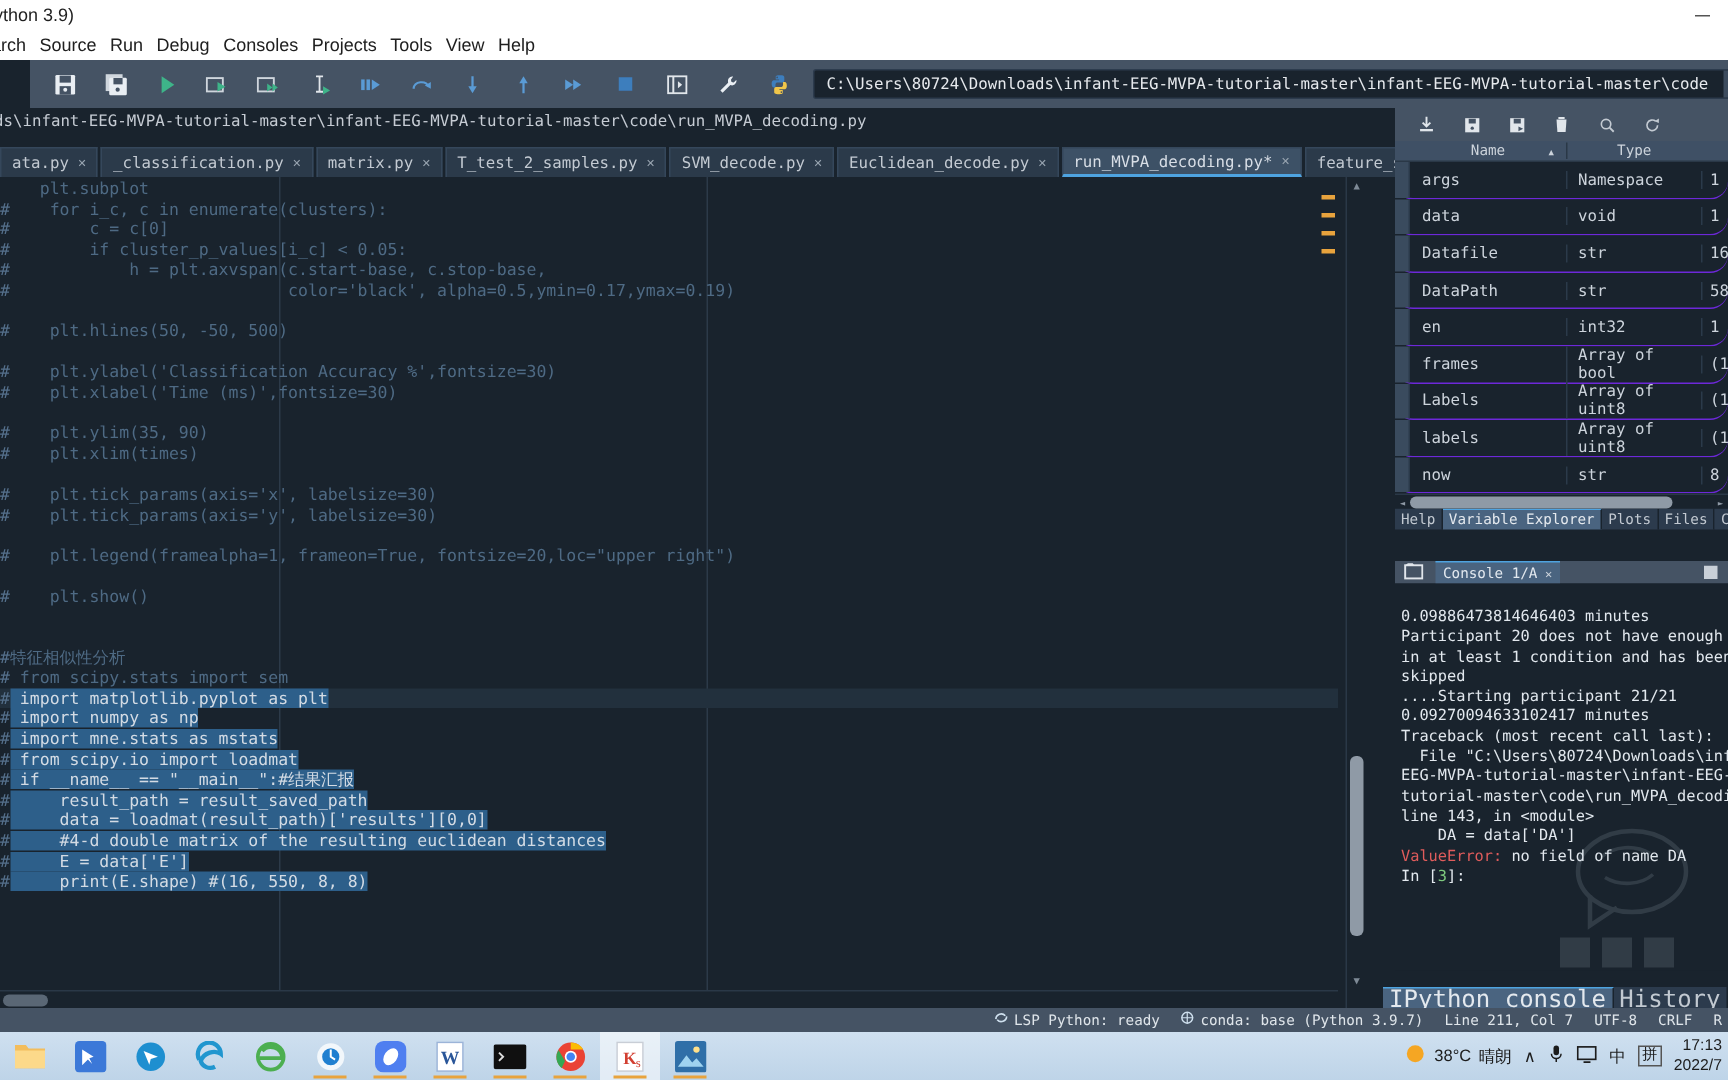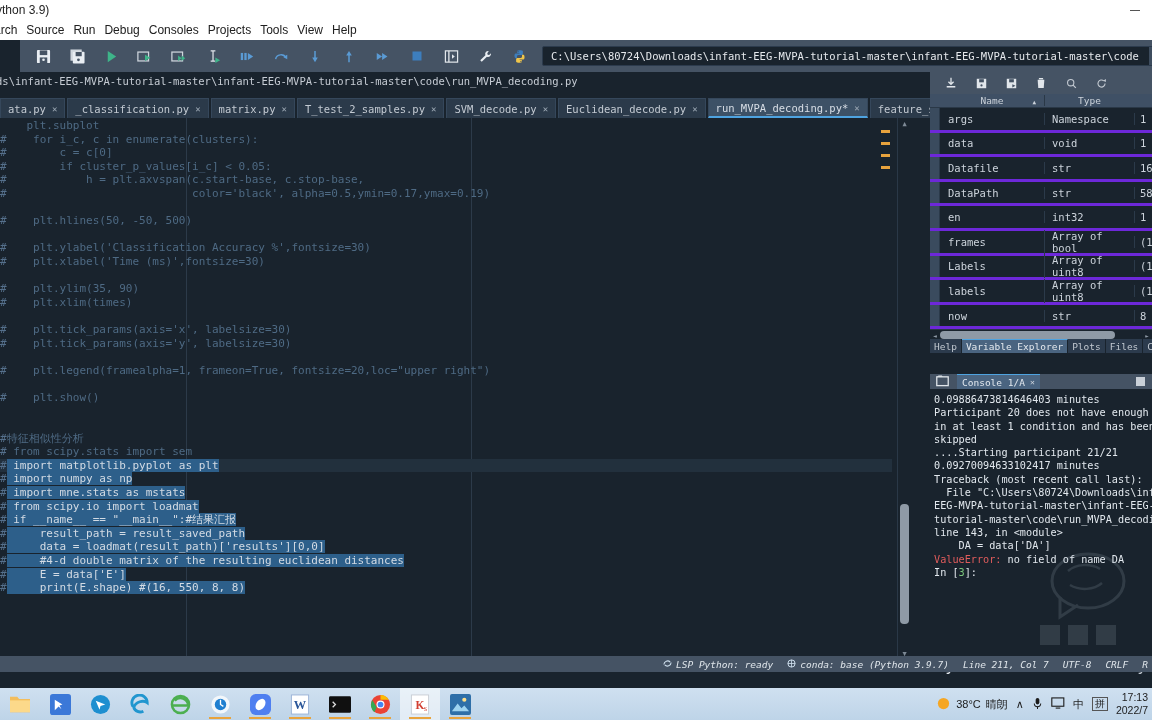--- a/index.html
+++ b/index.html
@@ -150,21 +150,21 @@
     display: flex; height: 14px; background: #3f5065; color: #ccd3db;
     font-size: 9.5px; align-items: center; border-bottom: 1px solid #2a3847;
   }
   .vhead .c1 { width: 10px; }
   .vhead .c2 { width: 104px; text-align: center; position: relative; }
   .vhead .c2 .sortarrow { position: absolute; right: 8px; top: 3px; font-size: 6px; }
   .vhead .c3 { width: 90px; text-align: center; border-left: 1px solid #2a3847; }
   .vhead .c4 { flex: 1; border-left: 1px solid #2a3847; }
   .vrow {
     display: flex; height: 24.6px; align-items: center;
-    color: #cdd4dc; font-size: 10.5px; border-bottom: 3px solid #6d28d9;
+    color: #cdd4dc; font-size: 10.5px; border-bottom: 1px solid #6d28d9; border-radius: 12px;
   }
   .vrow .k1 { width: 10px; height: 100%; background: #3a4b5e; border-right: 1px solid #2b3a4a; }
   .vrow .k2 { width: 104px; padding-left: 8px; }
   .vrow .k3 { width: 90px; padding-left: 7px; border-left: 1px solid #2b3a4a; }
   .vrow .k4 { flex: 1; padding-left: 5px; border-left: 1px solid #2b3a4a; white-space: nowrap; overflow: hidden; }
   .vhscroll {
     height: 10px; background: #19232d; position: relative; border-top: 1px solid #2a3847;
   }
   .vhthumb { position: absolute; left: 10px; top: 1px; height: 8px; width: 175px; background: #8f9aa6; border-radius: 4px; }
   .vhL, .vhR { position: absolute; top: 1px; width: 8px; height: 8px; color: #8f9aa6; font-size: 6px; display:flex;align-items:center;justify-content:center;}
@@ -184,43 +184,42 @@
     height: 15px; background: #455364; display: flex; align-items: center; gap: 6px; padding: 0 6px;
     justify-content: space-between;
   }
   .con-tab {
     height: 15px; background: #4a6480; color: #e2e8ee; font-size: 9.5px;
     display: flex; align-items: center; padding: 0 5px; border-top: 1px solid #4ea3e0;
   }
   .con-tab .x { margin-left: 5px; font-size: 8px; color: #cfd6dd; }
   .console {
     position: relative; height: 258px; background: #19232d; overflow: hidden;
-    padding: 4px 2px 0 4px;
+    padding: 16px 2px 0 4px;
   }
   .console .ln { font-size: 10.2px; line-height: 13.3px; white-space: pre; color: #e2e8ee; }
   .cy { color: #4fd3d3; }
   .rd { color: #e05c5c; }
   .gn { color: #7ec97e; }
   .ye { color: #d8d86a; }
   .watermark {
     position: absolute; right: 2px; top: 150px; width: 120px; height: 110px;
     opacity: 0.13; pointer-events: none;
   }
   .con-bottom-tabs {
     position: absolute; left: 0; bottom: 0; width: 222px; height: 14px;
     display: flex; justify-content: flex-end; background: #a16207;
   }
 
   
   .statusbar {
-    position: absolute; left: 0; top: 656px; width: 1152px; height: 16px;
+    position: absolute; left: 0; top: 672px; width: 1152px; height: 16px;
     background: #455364; color: #dfe5ea; font-size: 9.5px;
     display: flex; align-items: center; justify-content: flex-end; gap: 14px;
     padding-right: 4px;
-    font-style: italic;
   }
   .statusbar .si { display: flex; align-items: center; gap: 4px; white-space: nowrap; }
 
   
   .taskbar {
     position: absolute; left: 0; top: 688px; width: 1152px; height: 32px;
     background: linear-gradient(180deg,#cfe0f0 0%, #bed4e8 100%);
     display: flex; align-items: center;
   }
   .tbitem {

